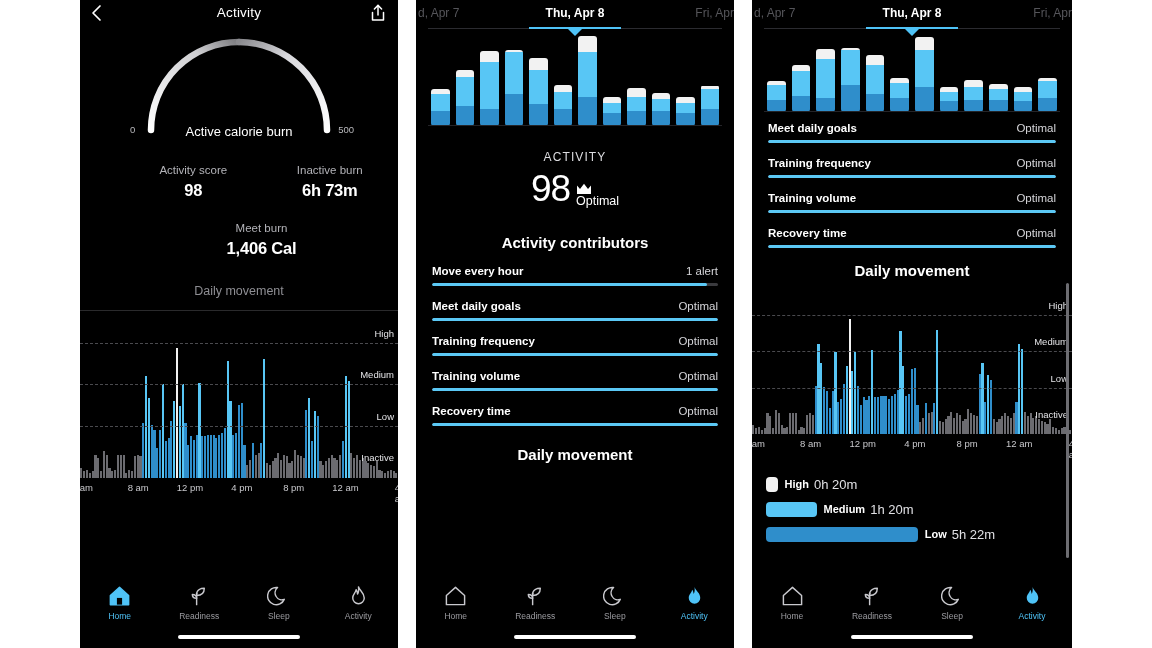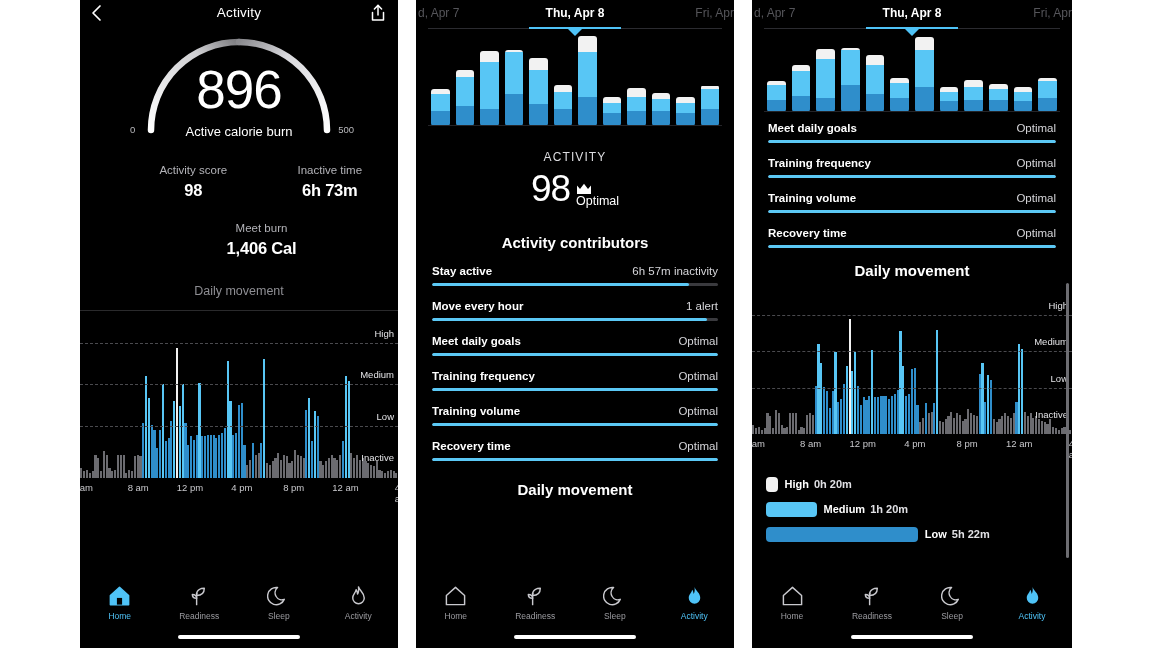--- a/index.html
+++ b/index.html
@@ -88,21 +88,21 @@
   .cname{font-size:11.5px;color:#ffffff;font-weight:700;}
   .cval{font-size:11.5px;color:#d6d6da;font-weight:400;}
   .ctrack{margin-top:6px;height:3px;background:#3a3a3e;border-radius:2px;overflow:hidden;}
   .cfill{height:3px;background:#5bc8f5;border-radius:2px;}
 
   
   .legend{margin-top:12px;}
   .lrow{display:flex;align-items:center;height:20px;margin-bottom:5px;}
   .lchip{height:15px;border-radius:4px;}
   .lname{font-size:11px;color:#ffffff;font-weight:700;margin-left:7px;}
-  .ltime{font-size:11px;color:#e0e0e4;margin-left:5px;font-weight:700;text-align:center;}
+  .ltime{font-size:13px;color:#e0e0e4;margin-left:5px;font-weight:400;text-align:center;}
 
   .vscroll{position:absolute;right:3px;top:283px;width:3px;height:275px;background:#6d6d72;border-radius:2px;}
 
   .clipnote{position:absolute;right:6px;font-size:9px;color:#bdbdc2;font-weight:700;}
 </style>
 </head>
 <body>
 
 <div class="stage">
 
@@ -133,34 +133,33 @@
           </linearGradient>
           <linearGradient id="gright" x1="0" y1="0" x2="1" y2="1">
             <stop offset="0%" stop-color="#8a8a8e"></stop>
               <stop offset="35%" stop-color="#d8d8dc"></stop>
               <stop offset="100%" stop-color="#ffffff"></stop>
           </linearGradient>
         </defs>
         <path d="M28 96 A 88 88 0 0 1 116 8" fill="none" stroke="url(#gleft)" stroke-width="6.5" stroke-linecap="round"></path>
         <path d="M116 8 A 88 88 0 0 1 204 96" fill="none" stroke="url(#gright)" stroke-width="6.5" stroke-linecap="round"></path>
       </svg>
-      <div class="gval">896</div>
       <div class="glabel">Active calorie burn</div>
       <div class="gmin">0</div>
       <div class="gmax">500</div>
     </div>
 
     <div class="stats">
       <div class="srow">
         <div class="scell">
           <div class="cap">Activity score</div>
           <div class="val">98</div>
         </div>
         <div class="scell">
-          <div class="cap">Inactive time</div>
+          <div class="cap">Inactive burn</div>
           <div class="val">6h 73m</div>
         </div>
       </div>
       <div class="srow srow2">
         <div class="scell">
           <div class="cap">Meet burn</div>
           <div class="val">1,406 Cal</div>
         </div>
       </div>
     </div>
@@ -434,29 +433,20 @@
         </div>
         <div class="scoreword">Optimal</div>
       </div>
     </div>
 
     <div class="sectitle">Activity contributors</div>
 
     <div class="contrib" id="contrib2" style="padding:0 16px;">
         <div class="crow">
           <div class="ctop">
-            <div class="cname">Stay active</div>
-            <div class="cval">6h 57m inactivity</div>
-          </div>
-          <div class="ctrack">
-            <div class="cfill" style="width: 90%;"></div>
-          </div>
-        </div>
-        <div class="crow">
-          <div class="ctop">
             <div class="cname">Move every hour</div>
             <div class="cval">1 alert</div>
           </div>
           <div class="ctrack">
             <div class="cfill" style="width: 96%;"></div>
           </div>
         </div>
         <div class="crow">
           <div class="ctop">
             <div class="cname">Meet daily goals</div>

